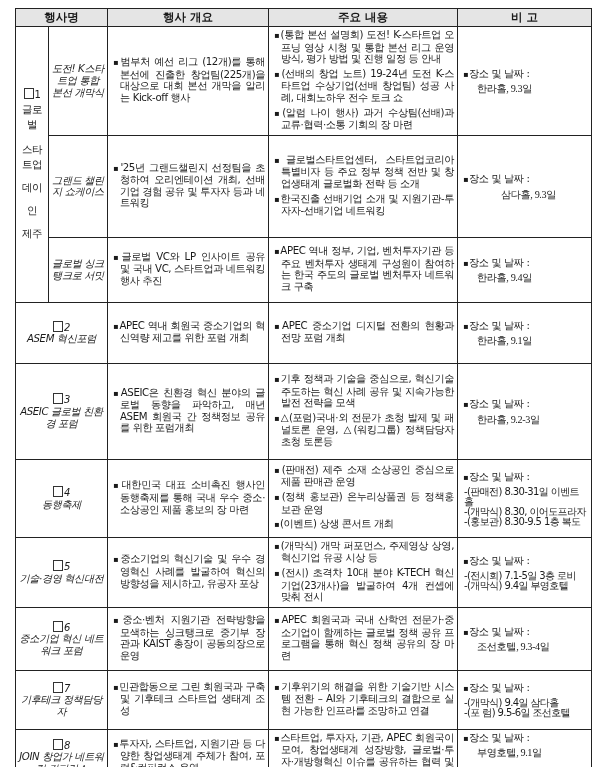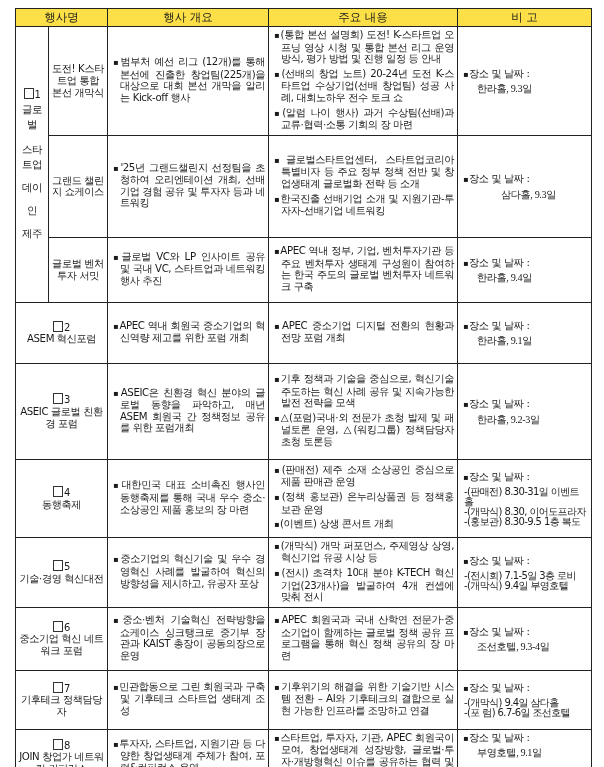--- a/index.html
+++ b/index.html
@@ -1,23 +1,23 @@
 <!DOCTYPE html>
 <html><head>
 <meta charset="utf-8">
 <style>
   html, body { margin:0; padding:0; background:#ffffff; }
   body { width:604px; height:767px; position:relative; overflow:hidden;
          font-family:"DejaVu Sans", "Liberation Sans", sans-serif; color:#1a1a1a; }
   table.evt { position:absolute; left:15px; top:8px; width:576px;
               border-collapse:collapse; table-layout:fixed; }
   table.evt td, table.evt th { border:1px solid #222; padding:1px 3px; vertical-align:middle; }
-  th { background:#fde047; font-size:11.5px; font-weight:normal; height:15px; text-align:center; }
+  th { background:#e5e5e5; font-size:11.5px; font-weight:bold; height:15px; text-align:center; }
   td { font-size:10.2px; line-height:11.6px; letter-spacing:-0.4px; }
-  .name { text-align:center; }
+  .name { text-align:center;font-style:italic; }
   .vert { text-align:center; font-size:10.5px; line-height:15px; padding:0 1px; }
   .bul { margin:1px 0 3px 0; padding-left:9px; text-indent:-7px; text-align:justify; }
   .bul::before { content:"\25AA"; font-size:8px; margin-right:1px; }
   .rem-sub { font-size:10px; line-height:10px; letter-spacing:-0.6px; margin:0; padding-left:3px; }
   .rem-val { padding-left:16px;font-family:Liberation Serif, serif; }
   .box { display:inline-block; width:8px; height:9px; border:1px solid #333; margin-right:1px; vertical-align:-1px; }
   .num { font-size:10px; }
 </style>
 </head>
 <body>
@@ -54,21 +54,21 @@
         <div>인</div>
         <div style="height:8px"></div>
         <div>제주</div>
       </td>
       <td class="name">도전! K스타트업 통합 본선 개막식</td>
       <td>
           <p class="bul">범부처 예선 리그 (12개)를 통해 본선에 진출한 창업팀(225개)을 대상으로 대회 본선 개막을 알리는 Kick-off 행사</p>
         </td>
       <td>
         <p class="bul">(통합 본선 설명회) 도전! K-스타트업 오프닝 영상 시청 및 통합 본선 리그 운영 방식, 평가 방법 및 진행 일정 등 안내</p>
-        <p class="bul">(선배의 창업 노트) 20-24년 도전 K-스타트업 수상기업(선배 창업팀) 성공 사례, 대회노하우 전수 토크 쇼</p>
+        <p class="bul">(선배의 창업 노트) 19-24년 도전 K-스타트업 수상기업(선배 창업팀) 성공 사례, 대회노하우 전수 토크 쇼</p>
         <p class="bul">(알럼 나이 행사) 과거 수상팀(선배)과 교류·협력·소통 기회의 장 마련</p>
       </td>
       <td>
         <p class="bul">장소 및 날짜 :</p>
         <div class="rem-val">한라홀, 9.3일</div>
       </td>
     </tr>
 
     <tr style="height:102px">
       <td class="name">그랜드 챌린지 쇼케이스</td>
@@ -79,21 +79,21 @@
         <p class="bul">글로벌스타트업센터, 스타트업코리아 특별비자 등 주요 정부 정책 전반 및 창업생태계 글로벌화 전략 등 소개</p>
         <p class="bul">한국진출 선배기업 소개 및 지원기관-투자자-선배기업 네트워킹</p>
       </td>
       <td>
         <p class="bul">장소 및 날짜 :</p>
         <div class="rem-val" style="padding-left:40px">삼다홀, 9.3일</div>
       </td>
     </tr>
 
     <tr style="height:65px">
-      <td class="name">글로벌 벤처투자 서밋</td>
+      <td class="name">글로벌 싱크탱크로 서밋</td>
       <td>
           <p class="bul">글로벌 VC와 LP 인사이트 공유 및 국내 VC, 스타트업과 네트워킹 행사 추진</p>
         </td>
       <td>
           <p class="bul">APEC 역내 정부, 기업, 벤처투자기관 등 주요 벤처투자 생태계 구성원이 참여하는 한국 주도의 글로벌 벤처투자 네트워크 구축</p>
         </td>
       <td>
         <p class="bul">장소 및 날짜 :</p>
         <div class="rem-val">한라홀, 9.4일</div>
       </td>
@@ -173,21 +173,21 @@
         <p class="rem-sub">-(개막식) 9.4일 부영호텔</p>
       </td>
     </tr>
 
     <tr style="height:63px">
       <td colspan="2" class="name">
         <div><span class="box"></span><span class="num">6</span></div>
         <div>중소기업 혁신 네트워크 포럼</div>
       </td>
       <td>
-          <p class="bul">중소·벤처 기술혁신 전략방향을 쇼케이스 싱크탱크로 중기부 장관과 KAIST 총장이 공동의장으로 운영</p>
+          <p class="bul">중소·벤처 지원기관 전략방향을 모색하는 싱크탱크로 중기부 장관과 KAIST 총장이 공동의장으로 운영</p>
         </td>
       <td>
           <p class="bul">APEC 회원국과 국내 산학연 전문가·중소기업이 함께하는 글로벌 정책 공유 프로그램을 통해 혁신 정책 공유의 장 마련</p>
         </td>
       <td>
         <p class="bul">장소 및 날짜 :</p>
         <div class="rem-val">조선호텔, 9.3-4일</div>
       </td>
     </tr>
 
@@ -198,21 +198,21 @@
       </td>
       <td>
           <p class="bul">민관합동으로 그린 회원국과 구축 및 기후테크 스타트업 생태계 조성</p>
         </td>
       <td>
           <p class="bul">기후위기의 해결을 위한 기술기반 시스템 전환 – AI와 기후테크의 결합으로 실현 가능한 인프라를 조망하고 연결</p>
         </td>
       <td>
         <p class="bul">장소 및 날짜 :</p>
         <p class="rem-sub">-(개막식) 9.4일 삼다홀</p>
-        <p class="rem-sub">-(포 럼) 6.7-6일 조선호텔</p>
+        <p class="rem-sub">-(포 럼) 9.5-6일 조선호텔</p>
       </td>
     </tr>
 
     <tr style="height:54px">
       <td colspan="2" class="name">
         <div><span class="box"></span><span class="num">8</span></div>
         <div>JOIN 창업가 네트워킹 컨퍼런스</div>
       </td>
       <td>
           <p class="bul">투자자, 스타트업, 지원기관 등 다양한 창업생태계 주체가 참여, 포럼&amp;컨퍼런스 운영</p>

